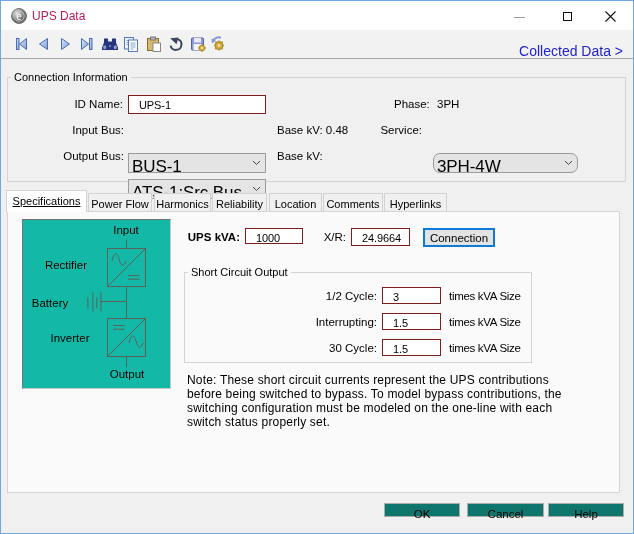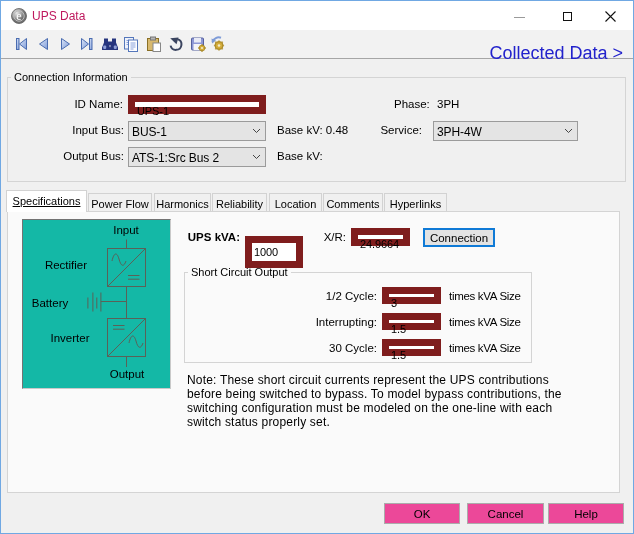--- a/index.html
+++ b/index.html
@@ -14,42 +14,42 @@
 
 .titlebar { position:absolute; left:1px; top:1px; right:1px; height:29px; background:#fff; }
 .title-ic { position:absolute; left:10px; top:7px; width:16px; height:16px; }
 .title-tx { position:absolute; left:31px; top:8px; font-size:12px; color:#be185d; }
 .cap-min { position:absolute; left:513px; top:16px; width:11px; height:1px; background:#9a9a9a; }
 .cap-max { position:absolute; left:562px; top:11px; width:9px; height:9px; border:1px solid #111; }
 .cap-close { position:absolute; left:604px; top:10px; width:11px; height:11px; }
 
 .toolbar { position:absolute; left:1px; top:30px; right:1px; height:29px; background:#f2f2f2; border-bottom:1px solid #a6a6a6; }
 .tbi { position:absolute; top:36px; }
-.collected { position:absolute; top:43px; right:11px; font-size:18px; color:#2222cc; }
+.collected { position:absolute; top:43px; right:11px; font-size:14px; color:#2222cc; }
 
 fieldset { border:1px solid #d4d4d4; }
 legend { font-size:11px; padding:0 3px; margin-left:3px; }
 .conn { position:absolute; left:7px; top:71px; width:619px; height:111px; }
 .lbl { position:absolute; white-space:nowrap; font-size:11.5px; }
 .r { text-align:right; }
-.tfield { position:absolute; background:#fff; border:7px solid #7f1d1d; font-size:11px; letter-spacing:-0.1px; padding:3px 0 0 2px; }
-.combo { position:absolute; background:#e4e4e4; border:1px solid #9b9b9b; font-size:12px; letter-spacing:-0.1px; padding:3px 16px 0 3px; }
+.tfield { position:absolute; background:#fff; border:1px solid #7f1d1d; font-size:11px; letter-spacing:-0.1px; padding:3px 0 0 10px; }
+.combo { position:absolute; background:#e4e4e4; border:1px solid #9b9b9b; font-size:17px; letter-spacing:-0.1px; padding:3px 16px 0 3px;margin-top:32px; }
 .combo .chev { position:absolute; right:4px; top:5px; width:9px; height:8px; }
 
 .tab { position:absolute; background:#f0f0f0; border:1px solid #d2d2d2; border-bottom:none; font-size:11px; text-align:center; z-index:3; padding-top:4px; height:18px; top:193px; }
 .tab.active { background:#fff; top:190px; height:22px; z-index:5; }
 .pane { position:absolute; left:7px; top:211px; width:613px; height:282px; background:#fafafa; border:1px solid #d4d4d4; z-index:2; }
 
 .diag { position:absolute; z-index:4; left:22px; top:219px; width:149px; height:170px; background:#14b8a6;
   border:1px solid; border-color:#737373 #c9c9c9 #c9c9c9 #737373; }
 
 .sco { position:absolute; z-index:4; left:184px; top:266px; width:348px; height:97px; }
 .note { position:absolute; z-index:4; left:187px; top:374px; width:380px; white-space:nowrap; font-size:12px; line-height:13.9px; letter-spacing:0.18px; }
 
-.btn { position:absolute; top:503px; height:21px; background:#ec4899; border:1px solid #ababab; font-size:11.5px; text-align:center; padding-top:4px; }
+.btn { position:absolute; top:503px; height:14px; background:#0f766e; border:1px solid #ababab; font-size:11.5px; text-align:center; padding-top:4px; }
 .calc { position:absolute; z-index:4; left:423px; top:228px; width:72px; height:19px; background:#e3e3e3; border:2px solid #0f7ad6; font-size:11.5px; text-align:center; padding-top:2px; }
 </style>
 </head>
 <body>
 <div class="frame"></div>
 <div class="titlebar">
   <svg class="title-ic" viewBox="0 0 16 16">
     <defs>
         <radialGradient id="icg" cx="35%" cy="30%">
           <stop offset="0" stop-color="#e8e8e8"></stop>
@@ -166,21 +166,21 @@
 <div class="lbl r" style="left:23px; top:150px; width:101px;">Output Bus:</div>
 <div class="combo" style="left:128px; top:147px; width:138px; height:20px;">ATS-1:Src Bus 2
   <svg class="chev" viewBox="0 0 8 8">
       <path d="M0.5,2 L4,5.5 L7.5,2" fill="none" stroke="#444" stroke-width="1"></path>
     </svg>
 </div>
 <div class="lbl" style="left:277px; top:150px;">Base kV:</div>
 <div class="lbl" style="left:394px; top:98px;">Phase:</div>
 <div class="lbl" style="left:437px; top:98px;">3PH</div>
 <div class="lbl r" style="left:350px; top:124px; width:72px;">Service:</div>
-<div class="combo" style="left:433px; top:121px; width:145px; height:20px;">3PH-4W
+<div class="combo" style="left:433px; top:121px; width:145px; height:20px;border-radius:7px;">3PH-4W
   <svg class="chev" viewBox="0 0 8 8">
       <path d="M0.5,2 L4,5.5 L7.5,2" fill="none" stroke="#444" stroke-width="1"></path>
     </svg>
 </div>
 
 <div class="tab active" style="left:6px; width:81px;text-decoration:underline;">Specifications</div>
 <div class="tab" style="left:88px; width:64px;">Power Flow</div>
 <div class="tab" style="left:154px; width:57px;">Harmonics</div>
 <div class="tab" style="left:212px; width:55px;">Reliability</div>
 <div class="tab" style="left:269px; width:53px;">Location</div>
@@ -209,21 +209,21 @@
     <text x="103" y="14" text-anchor="middle">Input</text>
     <text x="43" y="49" text-anchor="middle">Rectifier</text>
     <text x="27" y="87" text-anchor="middle">Battery</text>
     <text x="47" y="122" text-anchor="middle">Inverter</text>
     <text x="104" y="158" text-anchor="middle">Output</text>
   </g>
 </svg>
 </div>
 
 <div class="lbl r" style="left:140px; top:231px; width:100px; z-index:4;font-weight:bold;">UPS kVA:</div>
-<div class="tfield" style="left:245px; top:228px; width:58px; height:32px; z-index:4;margin-top:8px;">1000</div>
+<div class="tfield" style="left:245px; top:228px; width:58px; height:16px; z-index:4;">1000</div>
 <div class="lbl r" style="left:276px; top:231px; width:70px; z-index:4;">X/R:</div>
 <div class="tfield" style="left:351px; top:228px; width:59px; height:18px; z-index:4;">24.9664</div>
 <div class="calc">Connection</div>
 
 <fieldset class="sco">
     <legend>Short Circuit Output</legend>
   </fieldset>
 <div class="lbl r" style="left:277px; top:290px; width:100px; z-index:4;">1/2 Cycle:</div>
 <div class="tfield" style="left:382px; top:287px; width:59px; height:17px; z-index:4;">3</div>
 <div class="lbl" style="left:449px; top:290px; z-index:4; letter-spacing:-0.3px;">times kVA Size</div>

